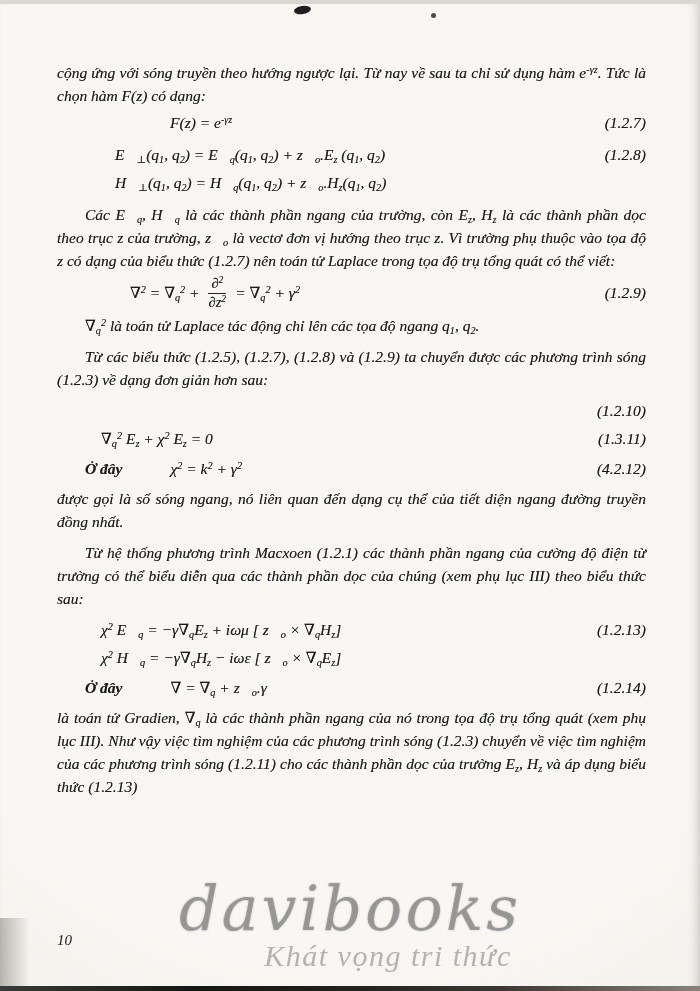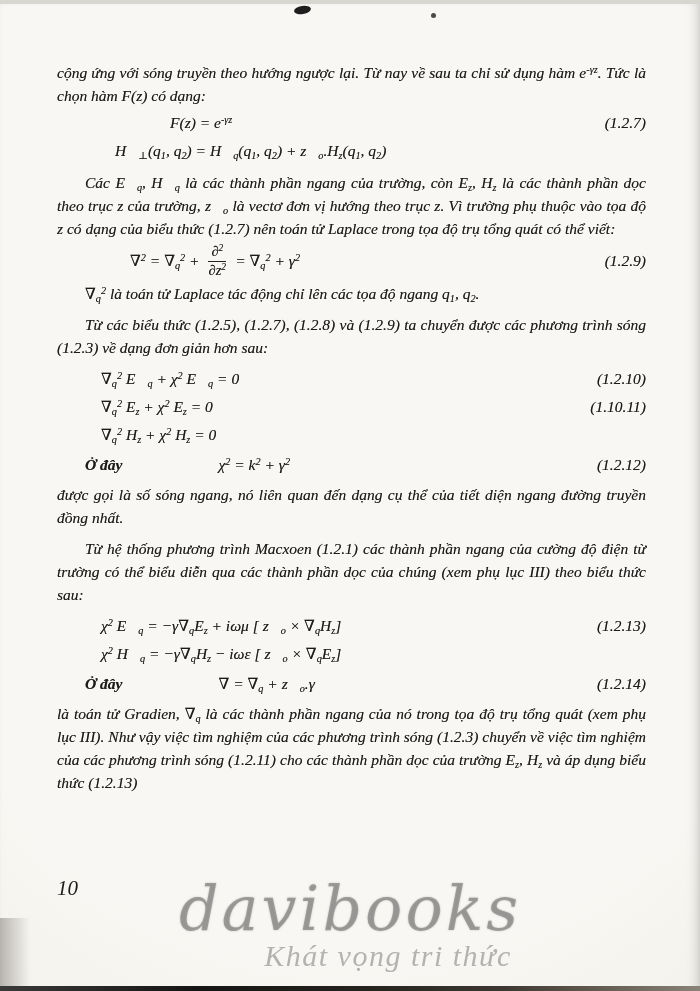--- a/index.html
+++ b/index.html
@@ -14,36 +14,36 @@
   .content {
     position:absolute; left:57px; right:54px; top:56px;
     font-size:15.5px; line-height:23px; text-align:justify;
     text-shadow: 0 0 .4px rgba(20,20,20,.55);
   }
   .para { margin:1px 0; }
   .para.indent { text-indent:28px; }
   sup, sub { font-size:66%; line-height:0; position:relative; vertical-align:baseline; }
   sup { top:-0.5em; }
   sub { top:0.28em; }
-  .eqline { display:flex; align-items:center; margin:4px 0; line-height:24px;gap:48px; }
+  .eqline { display:flex; align-items:center; margin:4px 0; line-height:24px; }
   .eqline .eqnum { margin-left:auto; white-space:nowrap; }
   .eq { white-space:nowrap; }
   .ind-a { padding-left:113px; }
   .ind-b { padding-left:58px; }
   .ind-c { padding-left:73px; }
   .ind-d { padding-left:44px; }
   .here-row { margin:6px 0; }
   .here { padding-left:28px; font-weight:bold; }
   .here-eq { margin-left:48px; }
   .frac { display:inline-block; vertical-align:-0.6em; text-align:center; margin:0 5px; line-height:1.08; font-size:93%; }
   .frac .fn { display:block; border-bottom:1.2px solid #222; padding:0 3px 1px; }
   .frac .fd { display:block; padding-top:1px; }
   .eqgap { margin-top:8px; }
   .pagenum {
-    position:absolute; left:57px; top:872px; font-size:21px;
+    position:absolute; left:57px; top:928px; font-size:15px;
   }
   .watermark {
     position:absolute; left:0; right:0; bottom:22px; text-align:center;
     pointer-events:none; color:rgba(125,125,125,0.62);
   }
   .wm-main {
     font-family:"DejaVu Serif",serif; font-size:62px; line-height:0.95;
     letter-spacing:3px; text-shadow:0 0 2px rgba(120,120,120,0.45);
   }
   .wm-sub {
@@ -73,20 +73,24 @@
   <div class="content">
 
     <p class="para">cộng ứng với sóng truyền theo hướng ngược lại. Từ nay về sau ta chỉ sử dụng hàm e<sup>-γz</sup>. Tức là chọn hàm F(z) có dạng:</p>
 
     <div class="eqline ind-a">
       <span class="eq">F(z) = e<sup>-γz</sup></span>
       <span class="eqnum">(1.2.7)</span>
     </div>
 
 
+    <div class="eqline ind-b eqgap">
+      <span class="eq">E⃗<sub>⊥</sub>(q<sub>1</sub>, q<sub>2</sub>) = E⃗<sub>q</sub>(q<sub>1</sub>, q<sub>2</sub>) + z⃗<sub>o</sub>.E<sub>z</sub> (q<sub>1</sub>, q<sub>2</sub>)</span>
+      <span class="eqnum">(1.2.8)</span>
+    </div>
     <div class="eqline ind-b">
       <span class="eq">H⃗<sub>⊥</sub>(q<sub>1</sub>, q<sub>2</sub>) = H⃗<sub>q</sub>(q<sub>1</sub>, q<sub>2</sub>) + z⃗<sub>o</sub>.H<sub>z</sub>(q<sub>1</sub>, q<sub>2</sub>)</span>
     </div>
 
     <p class="para indent eqgap">Các E⃗<sub>q</sub>, H⃗<sub>q</sub> là các thành phần ngang của trường, còn E<sub>z</sub>, H<sub>z</sub> là các thành phần dọc theo trục z của trường, z⃗<sub>o</sub> là vectơ đơn vị hướng theo trục z. Vì trường phụ thuộc vào tọa độ z có dạng của biểu thức (1.2.7) nên toán tử Laplace trong tọa độ trụ tổng quát có thể viết:</p>
 
     <div class="eqline ind-c">
       <span class="eq">
         <span>∇<sup>2</sup> = ∇<sub>q</sub><sup>2</sup> +</span>
         <span class="frac">
@@ -95,35 +99,31 @@
         </span>
         <span>= ∇<sub>q</sub><sup>2</sup> + γ<sup>2</sup></span>
       </span>
       <span class="eqnum">(1.2.9)</span>
     </div>
 
     <p class="para indent">∇<sub>q</sub><sup>2</sup> là toán tử Laplace tác động chỉ lên các tọa độ ngang q<sub>1</sub>, q<sub>2</sub>.</p>
     <p class="para indent eqgap">Từ các biểu thức (1.2.5), (1.2.7), (1.2.8) và (1.2.9) ta chuyển được các phương trình sóng (1.2.3) về dạng đơn giản hơn sau:</p>
 
     <div class="eqline ind-d eqgap">
-      <span class="eq">∇<sub>q</sub><sup>2</sup> E⃗<sub>q</sub> + χ<sup>2</sup> E⃗<sub>q</sub> = 0</span>
       <span class="eqnum">(1.2.10)</span>
     </div>
     <div class="eqline ind-d">
       <span class="eq">∇<sub>q</sub><sup>2</sup> E<sub>z</sub> + χ<sup>2</sup> E<sub>z</sub> = 0</span>
-      <span class="eqnum">(1.10.11)</span>
-    </div>
-    <div class="eqline ind-d">
-      <span class="eq">∇<sub>q</sub><sup>2</sup> H<sub>z</sub> + χ<sup>2</sup> H<sub>z</sub> = 0</span>
+      <span class="eqnum">(1.3.11)</span>
     </div>
 
     <div class="eqline here-row">
       <span class="here">Ở đây</span>
       <span class="eq here-eq">χ<sup>2</sup> = k<sup>2</sup> + γ<sup>2</sup></span>
-      <span class="eqnum">(1.2.12)</span>
+      <span class="eqnum">(4.2.12)</span>
     </div>
 
     <p class="para">được gọi là số sóng ngang, nó liên quan đến dạng cụ thể của tiết diện ngang đường truyền đồng nhất.</p>
     <p class="para indent eqgap">Từ hệ thống phương trình Macxoen (1.2.1) các thành phần ngang của cường độ điện từ trường có thể biểu diễn qua các thành phần dọc của chúng (xem phụ lục III) theo biểu thức sau:</p>
 
     <div class="eqline ind-d eqgap">
       <span class="eq">χ<sup>2</sup> E⃗<sub>q</sub> = −γ∇<sub>q</sub>E<sub>z</sub> + iωμ [ z⃗<sub>o</sub> × ∇<sub>q</sub>H<sub>z</sub>]</span>
       <span class="eqnum">(1.2.13)</span>
     </div>
     <div class="eqline ind-d">

